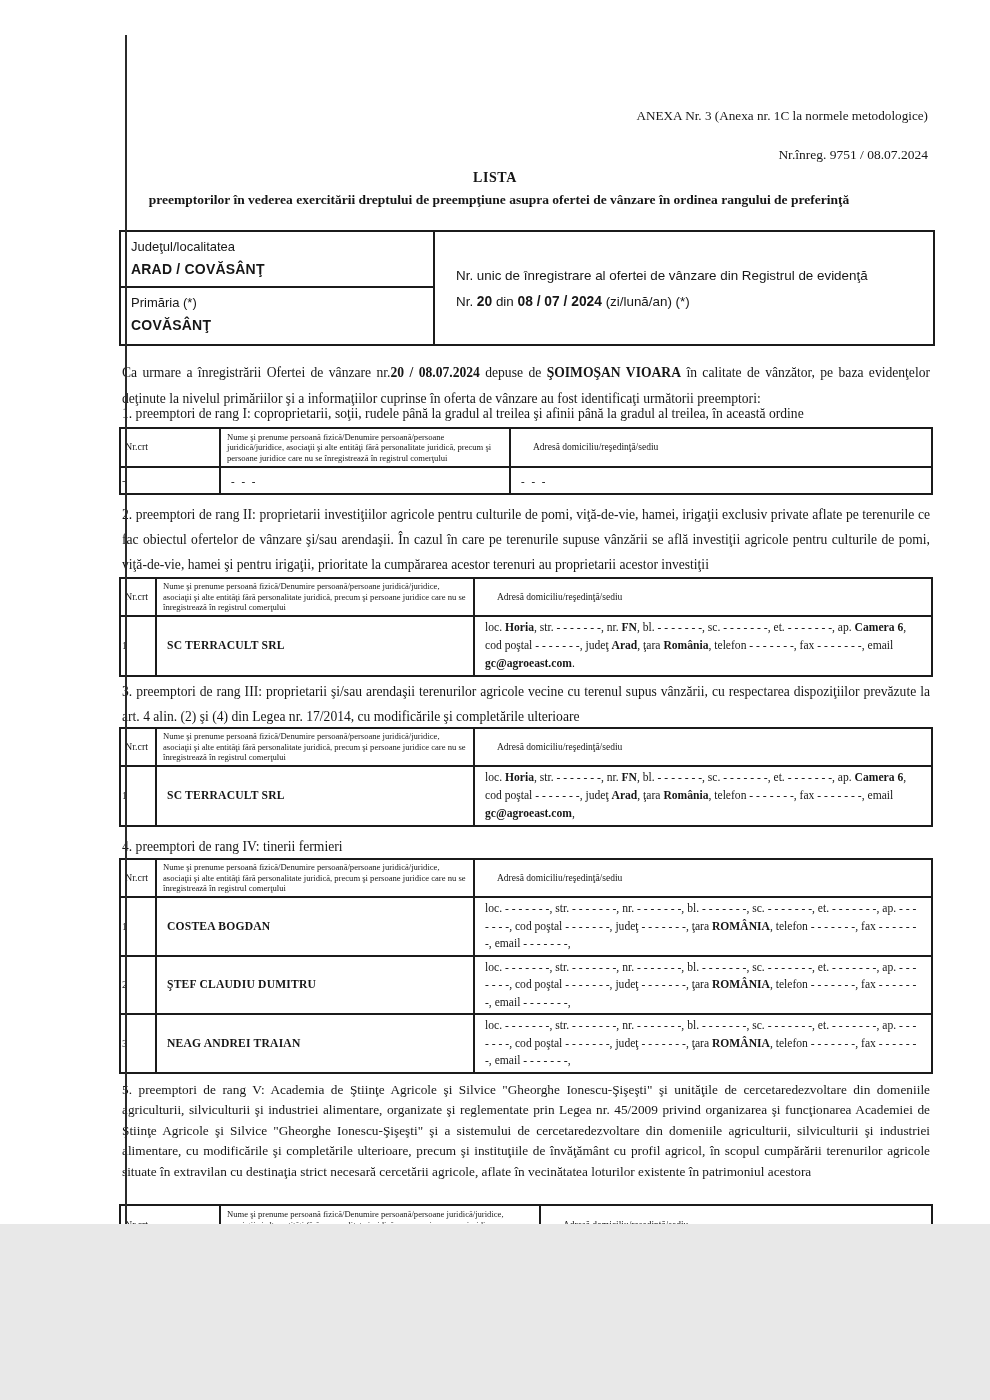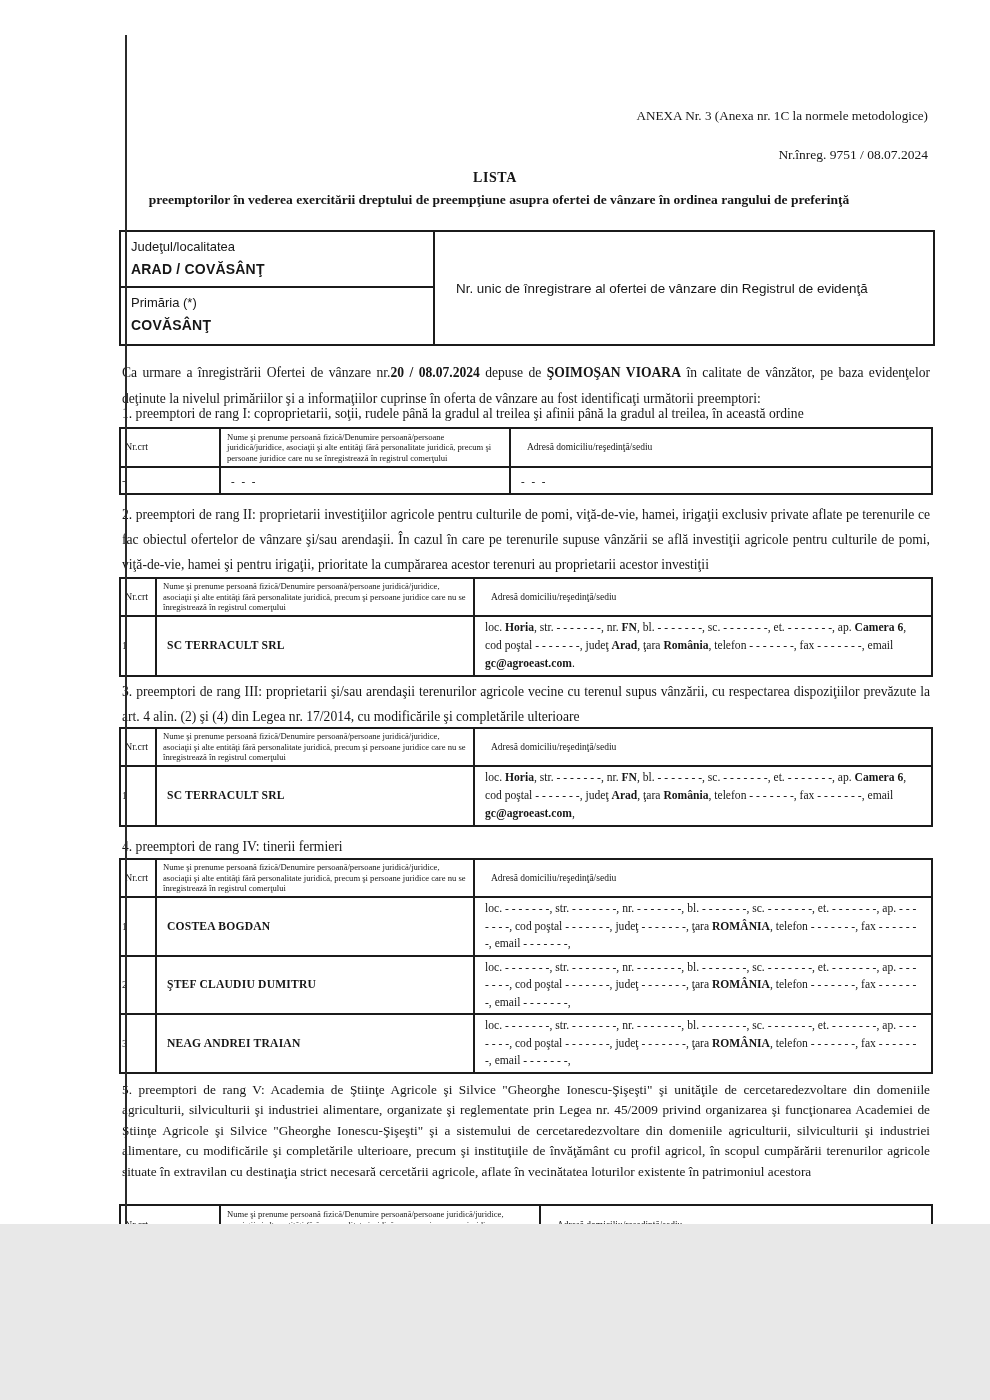--- a/index.html
+++ b/index.html
@@ -48,21 +48,21 @@
        font-family:"Liberation Serif","DejaVu Serif",serif; color:#161616;}
   .tbl td{border:2px solid #1b1b1b; vertical-align:middle; box-sizing:border-box;}
   .t1{top:427px;} .t2{top:577px;} .t3{top:727px;} .t4{top:858px;} .t5{top:1204px;}
   .t1 .hr{height:39px;} .t1 .dr{height:27px;}
   .t2 .hr{height:34px;} .t2 .dr{height:57px;}
   .t3 .hr{height:33px;} .t3 .dr{height:56px;}
   .t4 .hr{height:38px;} .t4 .dr{height:55px;}
   .t5 .hr{height:40px;} .t5 .dr{height:28px;}
   .hc{font-size:8.6px; line-height:10.6px; padding:2px 7px 2px 6px; font-weight:400;}
   .hc-nr{font-size:10px; padding:2px 2px 2px 4px;}
-  .hc-addr{font-size:9.5px; padding-left:16px;}
+  .hc-addr{font-size:9.5px; padding-left:22px;}
   .dc-nr{font-size:10.5px; padding:0 0 0 2px; color:#222;}
   .dc-nr span{display:inline-block; margin-left:-1px;}
   .dc-name{font-weight:700; font-size:11.6px; padding:0 6px 0 10px; letter-spacing:.2px;}
   .dc-addr{font-size:11.6px; line-height:18px; padding:2px 12px 2px 10px;}
   .t4 .dc-addr{line-height:17.5px;}
   .dash{font-weight:700; letter-spacing:2px; font-size:11px;}
 </style>
 </head>
 <body>
 
@@ -80,20 +80,21 @@
     <div class="ic ic2">
       <div class="lbl">Primăria (*)</div>
       <div class="val">COVĂSÂNŢ</div>
     </div>
     <div class="ic ic1">
       <div class="lbl">Judeţul/localitatea</div>
       <div class="val">ARAD / COVĂSÂNŢ</div>
     </div>
     <div class="ic ic3">
       <div class="lbl">Nr. unic de înregistrare al ofertei de vânzare din Registrul de evidenţă</div>
+      <div class="val2">Nr. <b>20</b> din <b>08 / 07 / 2024</b> (zi/lună/an) (*)</div>
     </div>
   </div>
 
   <div class="para intro">Ca urmare a înregistrării Ofertei de vânzare nr.<b>20 / 08.07.2024</b> depuse de <b>ŞOIMOŞAN VIOARA</b> în calitate de vânzător, pe baza evidenţelor deţinute la nivelul primăriilor şi a informaţiilor cuprinse în oferta de vânzare au fost identificaţi următorii preemptori:</div>
 
   <div class="sec-h sh1">1. preemptori de rang I: coproprietarii, soţii, rudele până la gradul al treilea şi afinii până la gradul al treilea, în această ordine</div>
   <table class="tbl t1">
     <colgroup>
         <col style="width:100px">
         <col style="width:290px">

